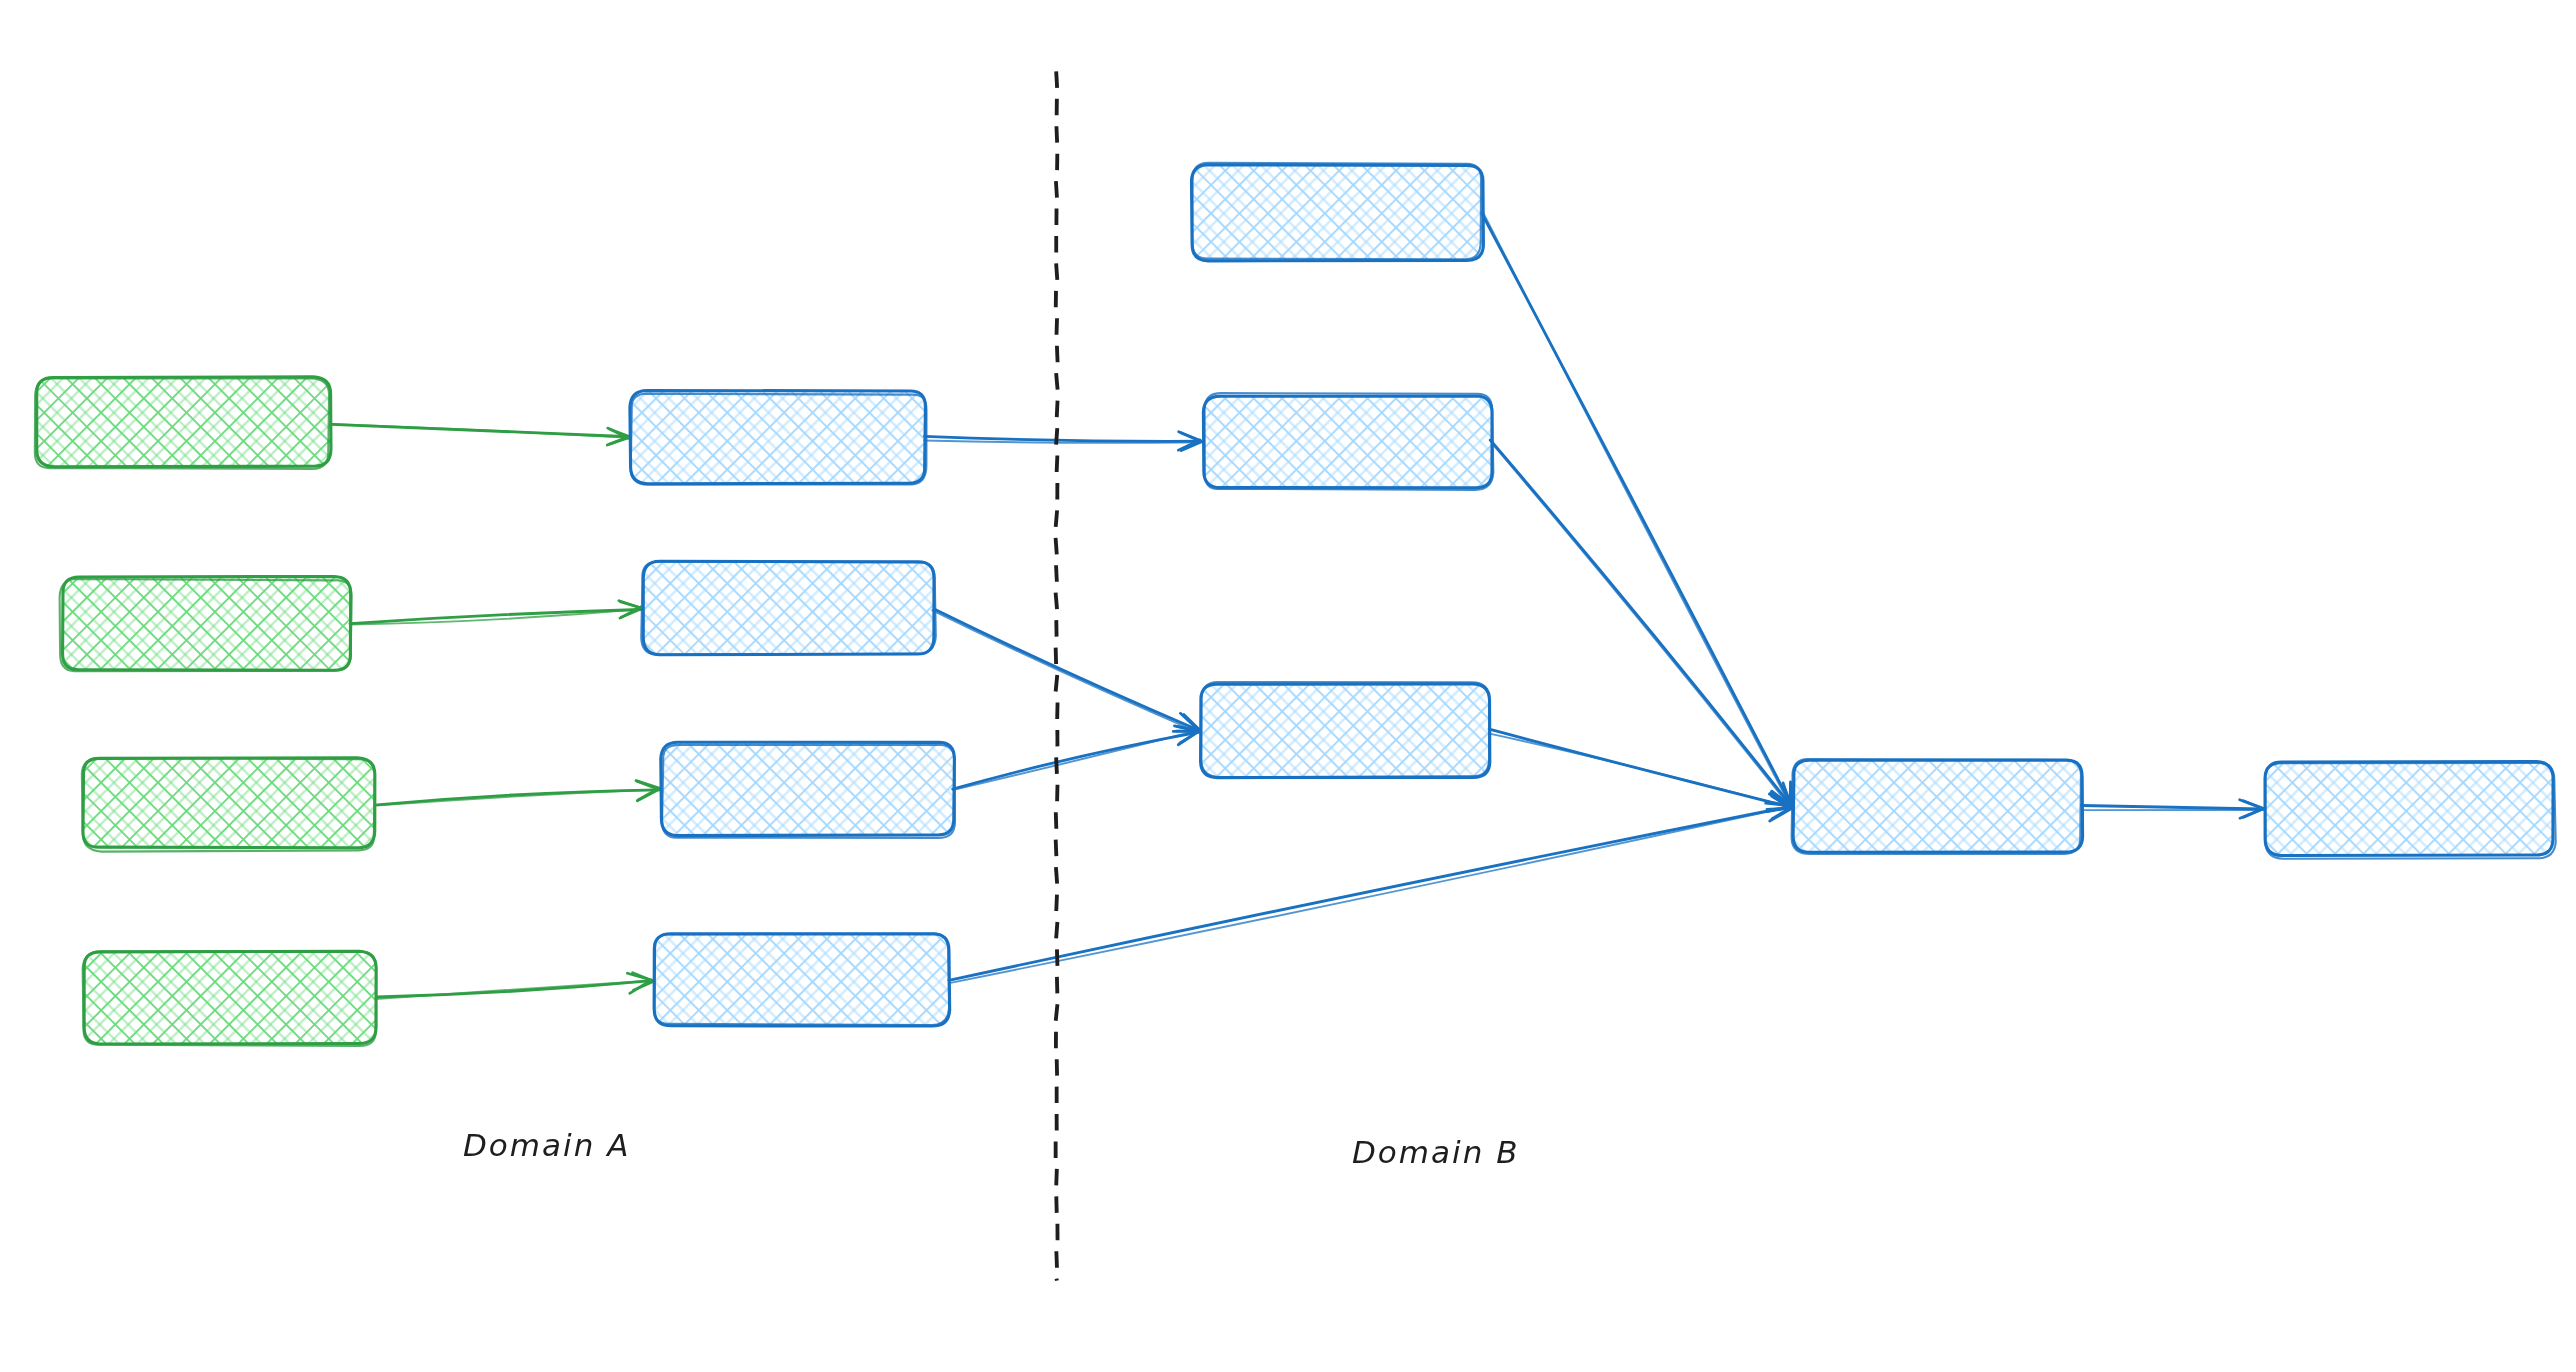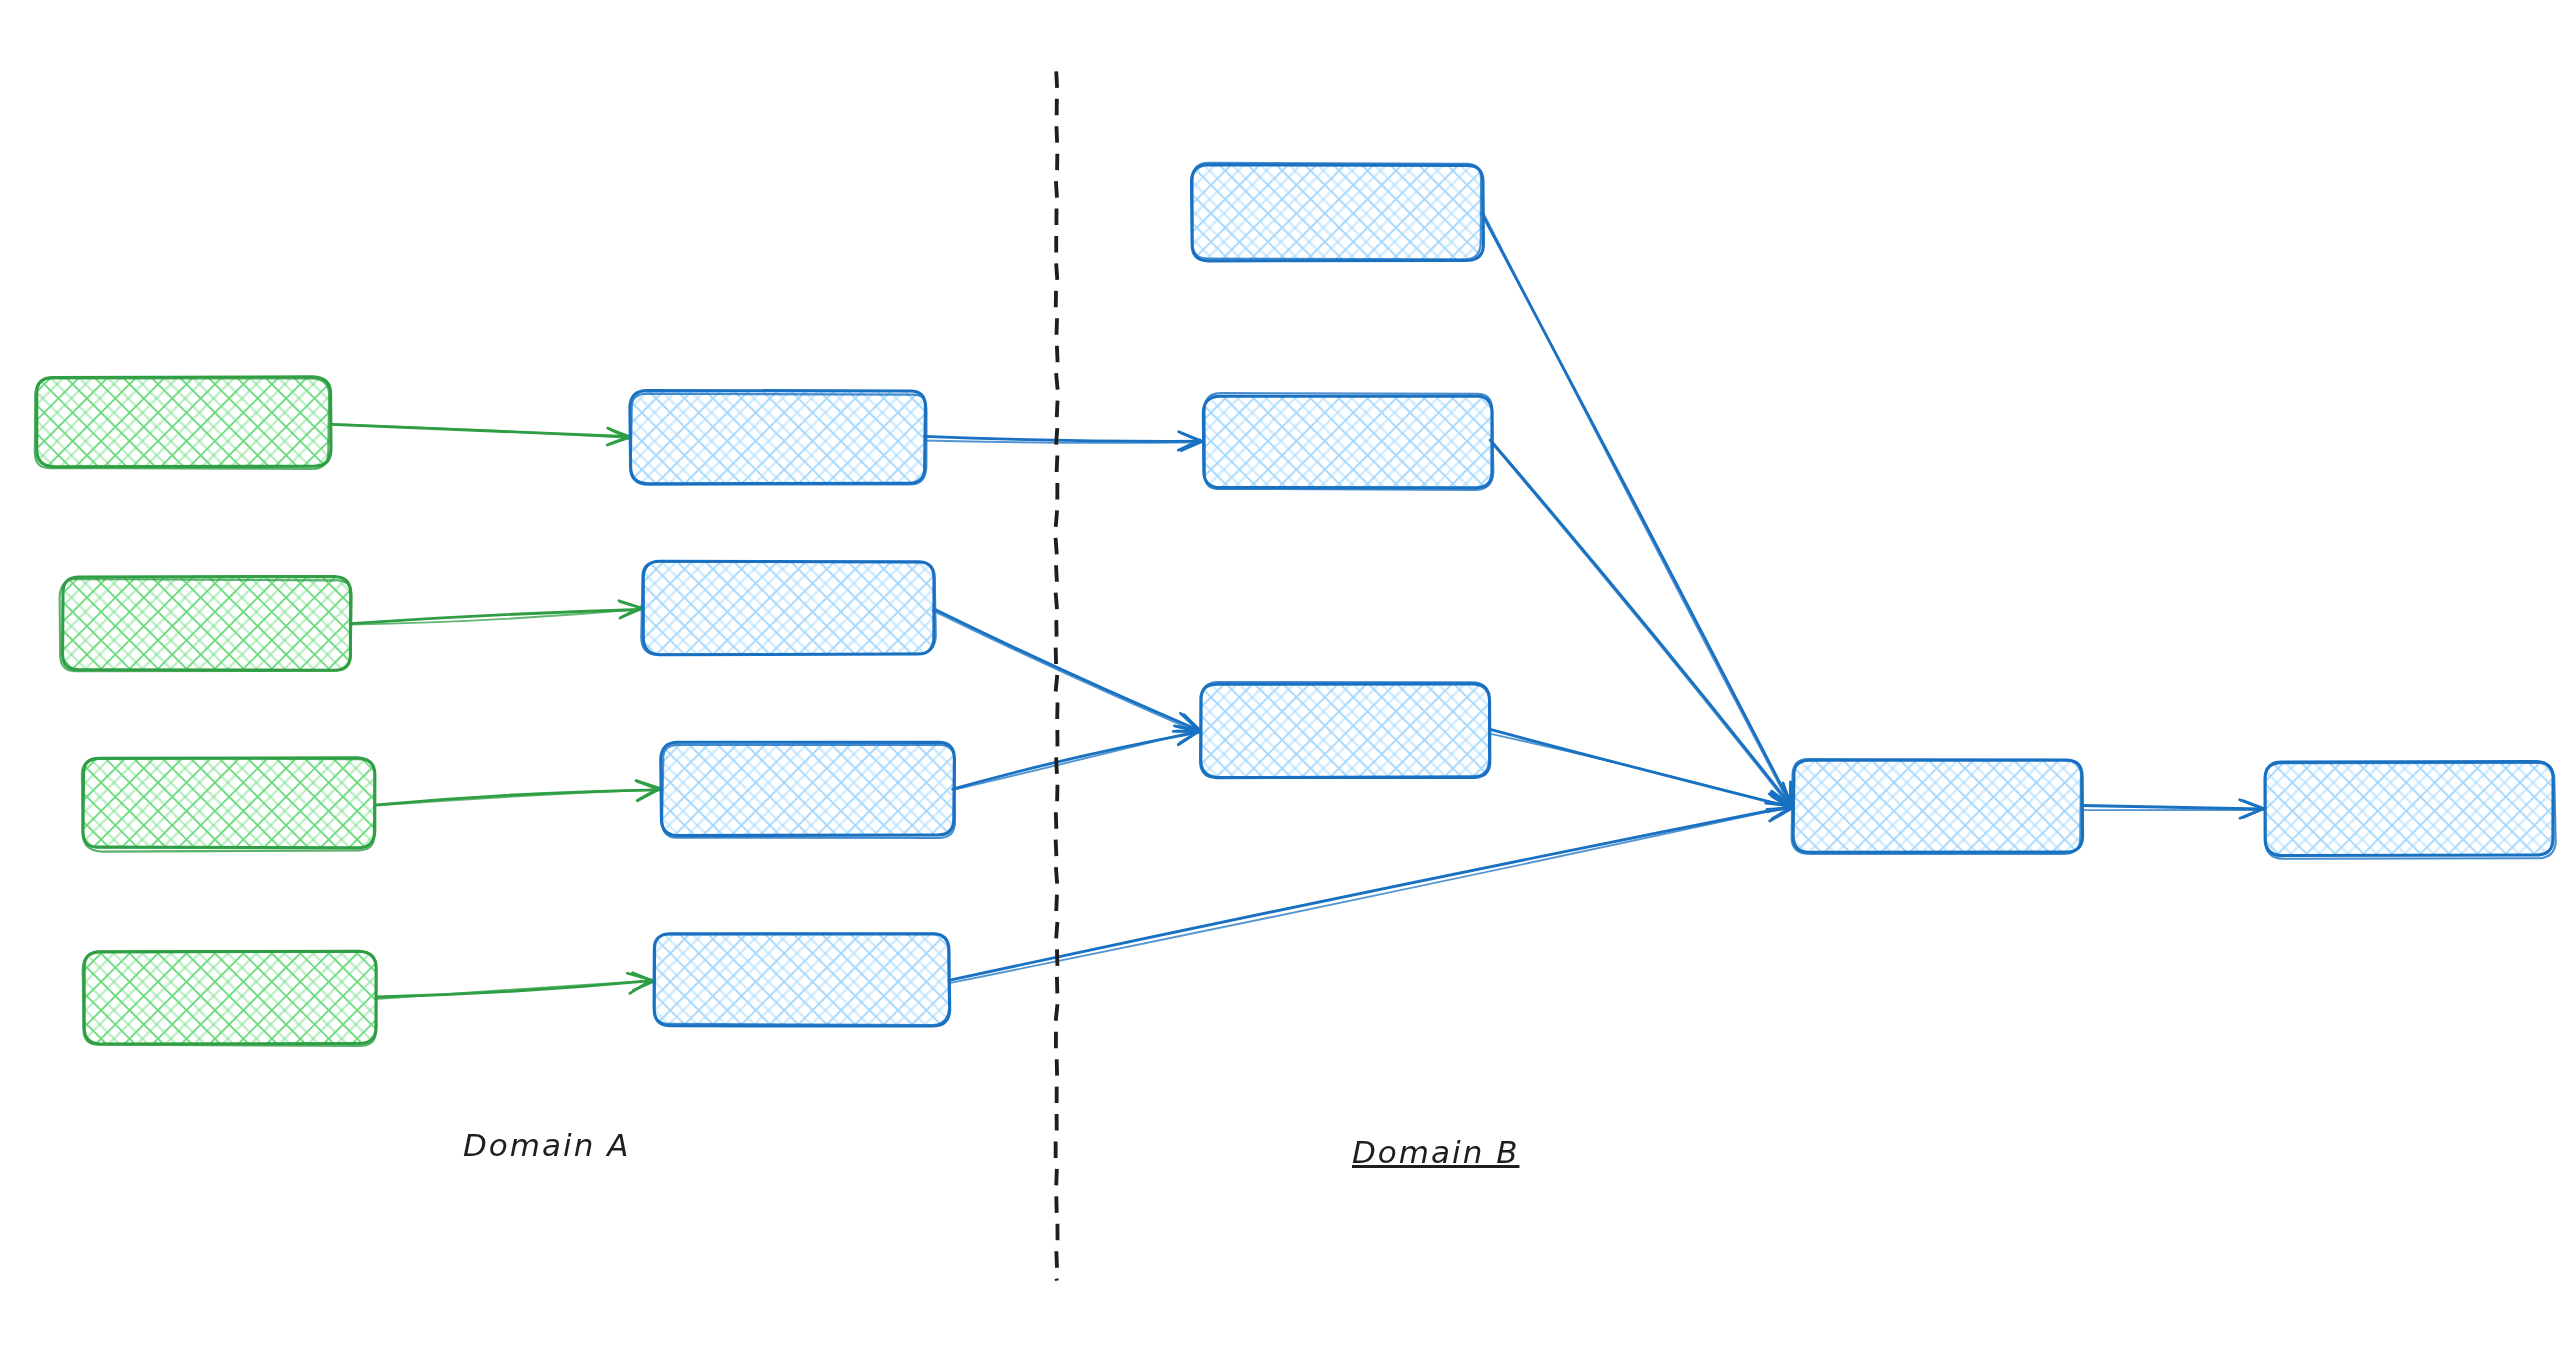--- a/index.html
+++ b/index.html
@@ -10,21 +10,21 @@
     position:absolute;
     font-family:"DejaVu Sans",sans-serif;
     font-size:31px;
     font-style:italic;
     letter-spacing:2px;
     color:#1e1e1e;
     white-space:nowrap;
     -webkit-font-smoothing:antialiased;
   }
   #label-domain-a{left:463px;top:1127px;}
-  #label-domain-b{left:1352px;top:1134px;text-decoration:underline;}
+  #label-domain-b{left:1352px;top:1134px;}
 </style>
 </head>
 <body>
 
 <div id="stage">
 
   <svg id="canvas" viewBox="0 0 2816 1500" xmlns="http://www.w3.org/2000/svg">
     <defs>
       <pattern id="hatch-green" width="22" height="22" patternUnits="userSpaceOnUse" patternTransform="rotate(45)">
         <line x1="0" y1="0" x2="0" y2="22" stroke="#69db7c" stroke-width="4.2"></line>

